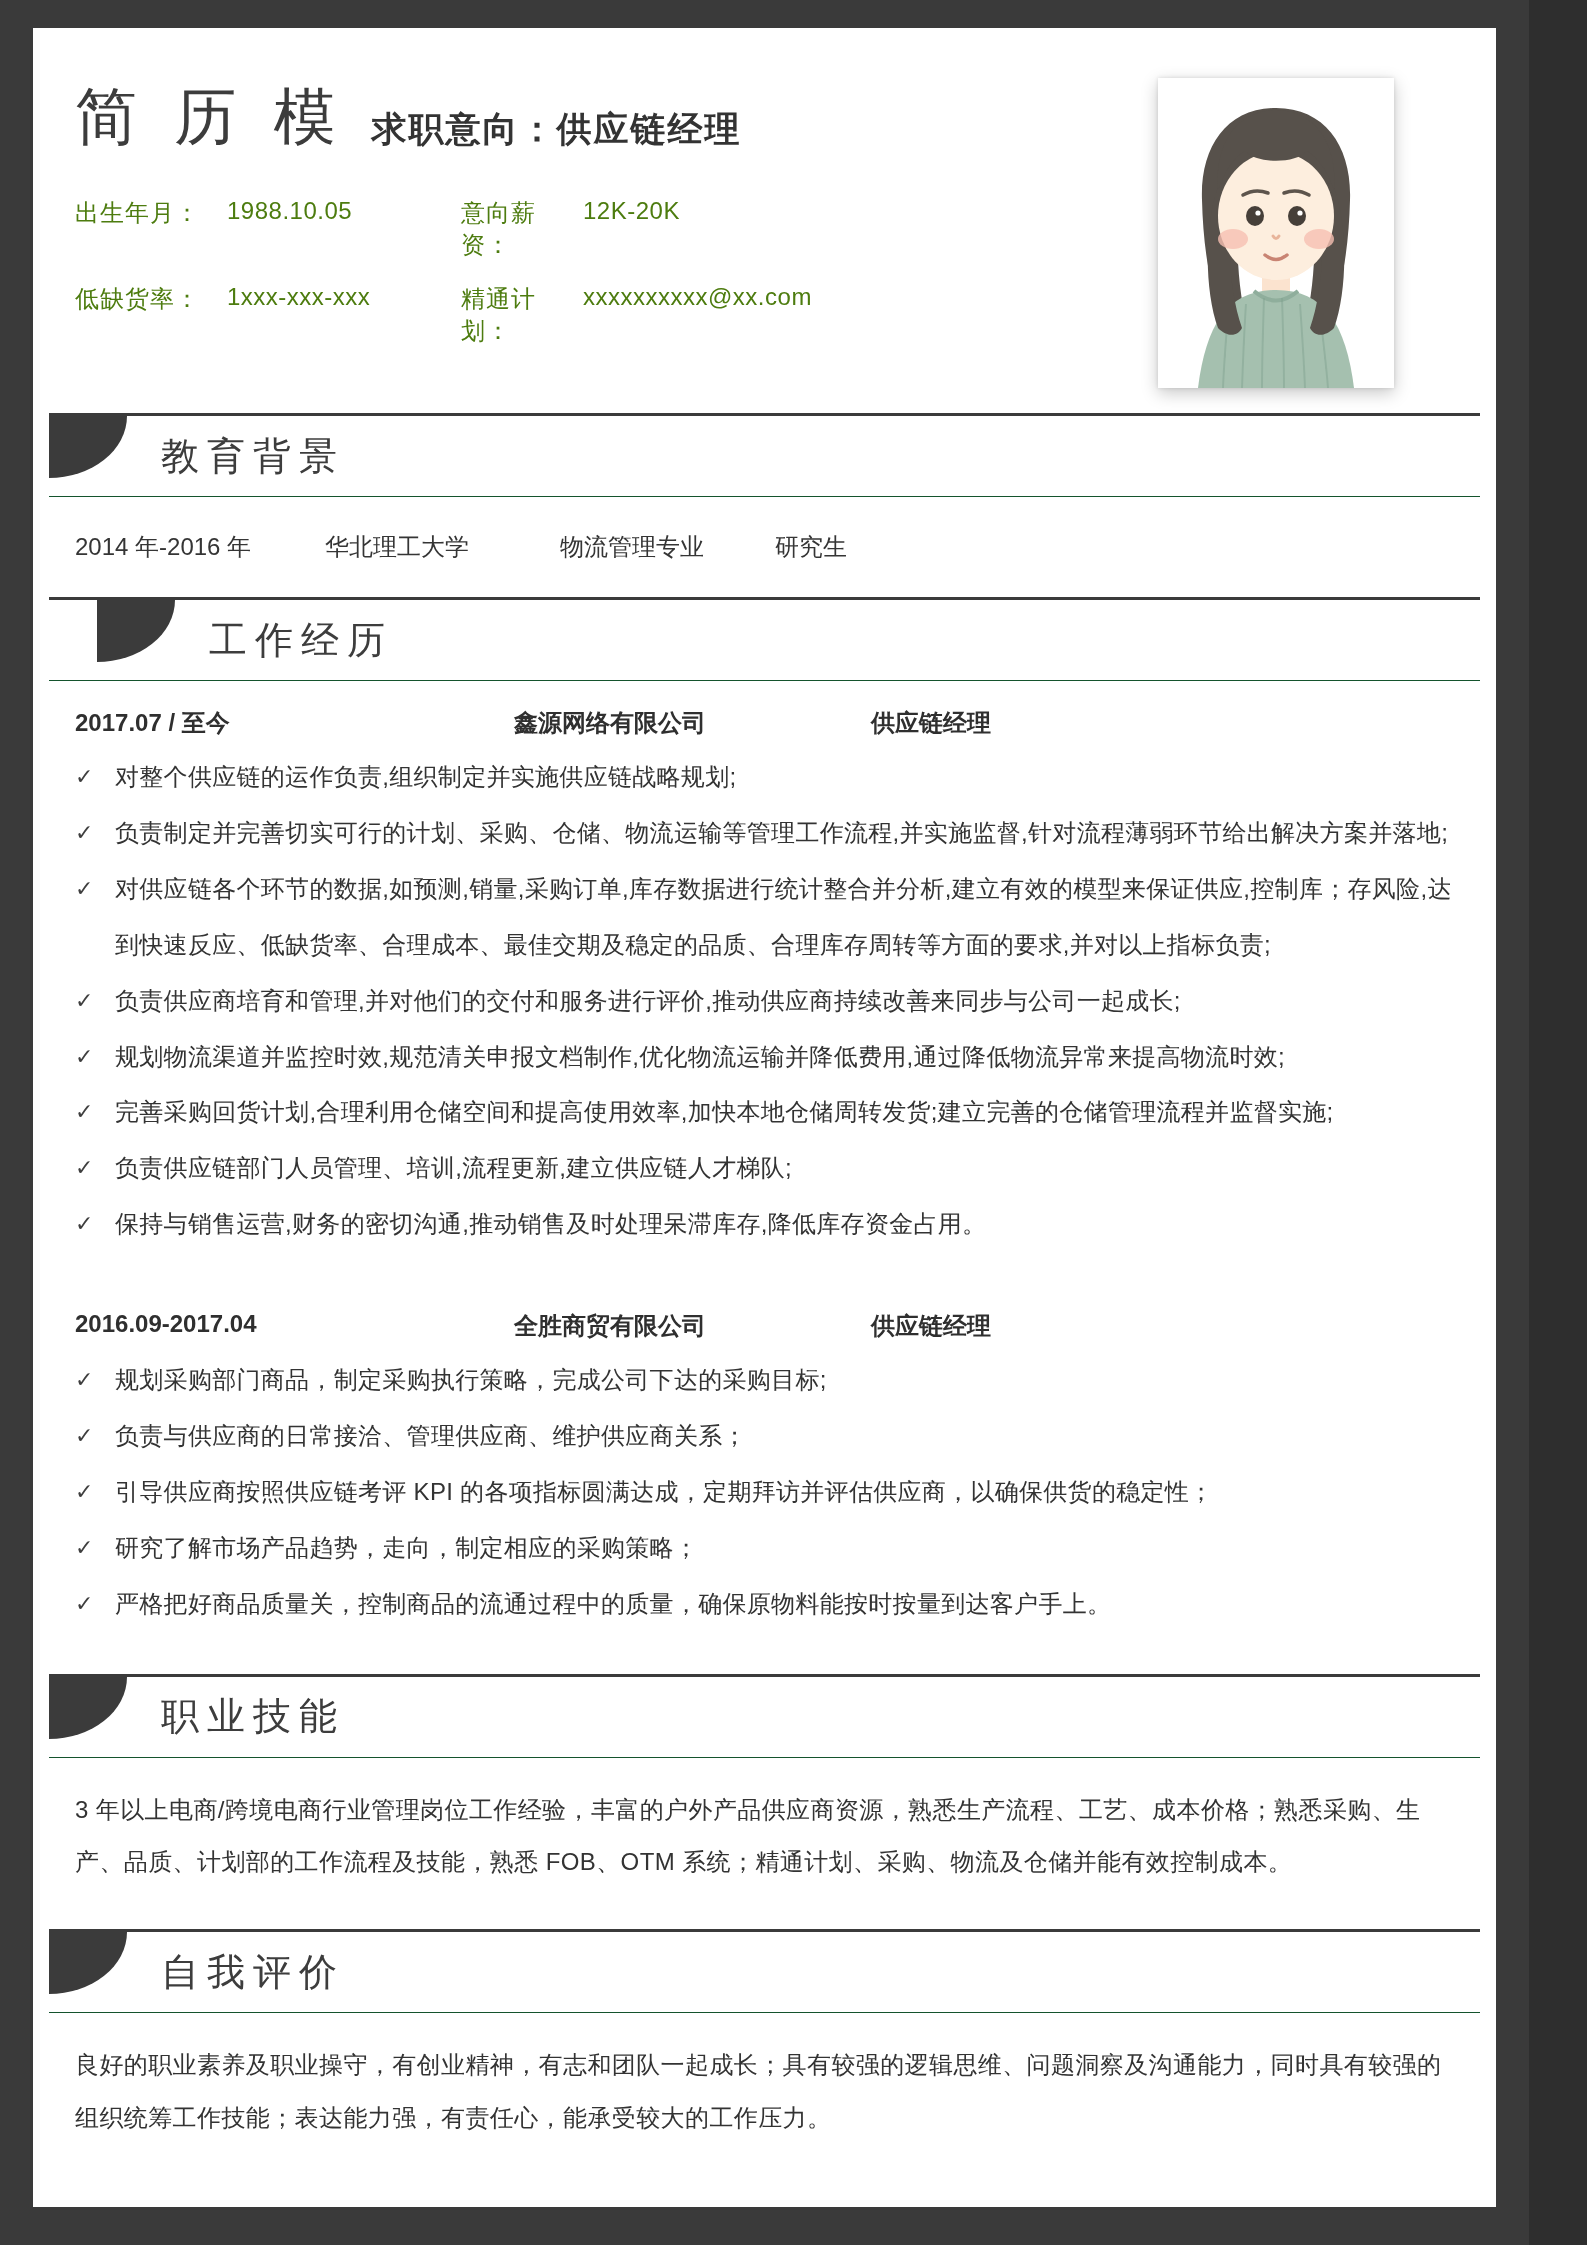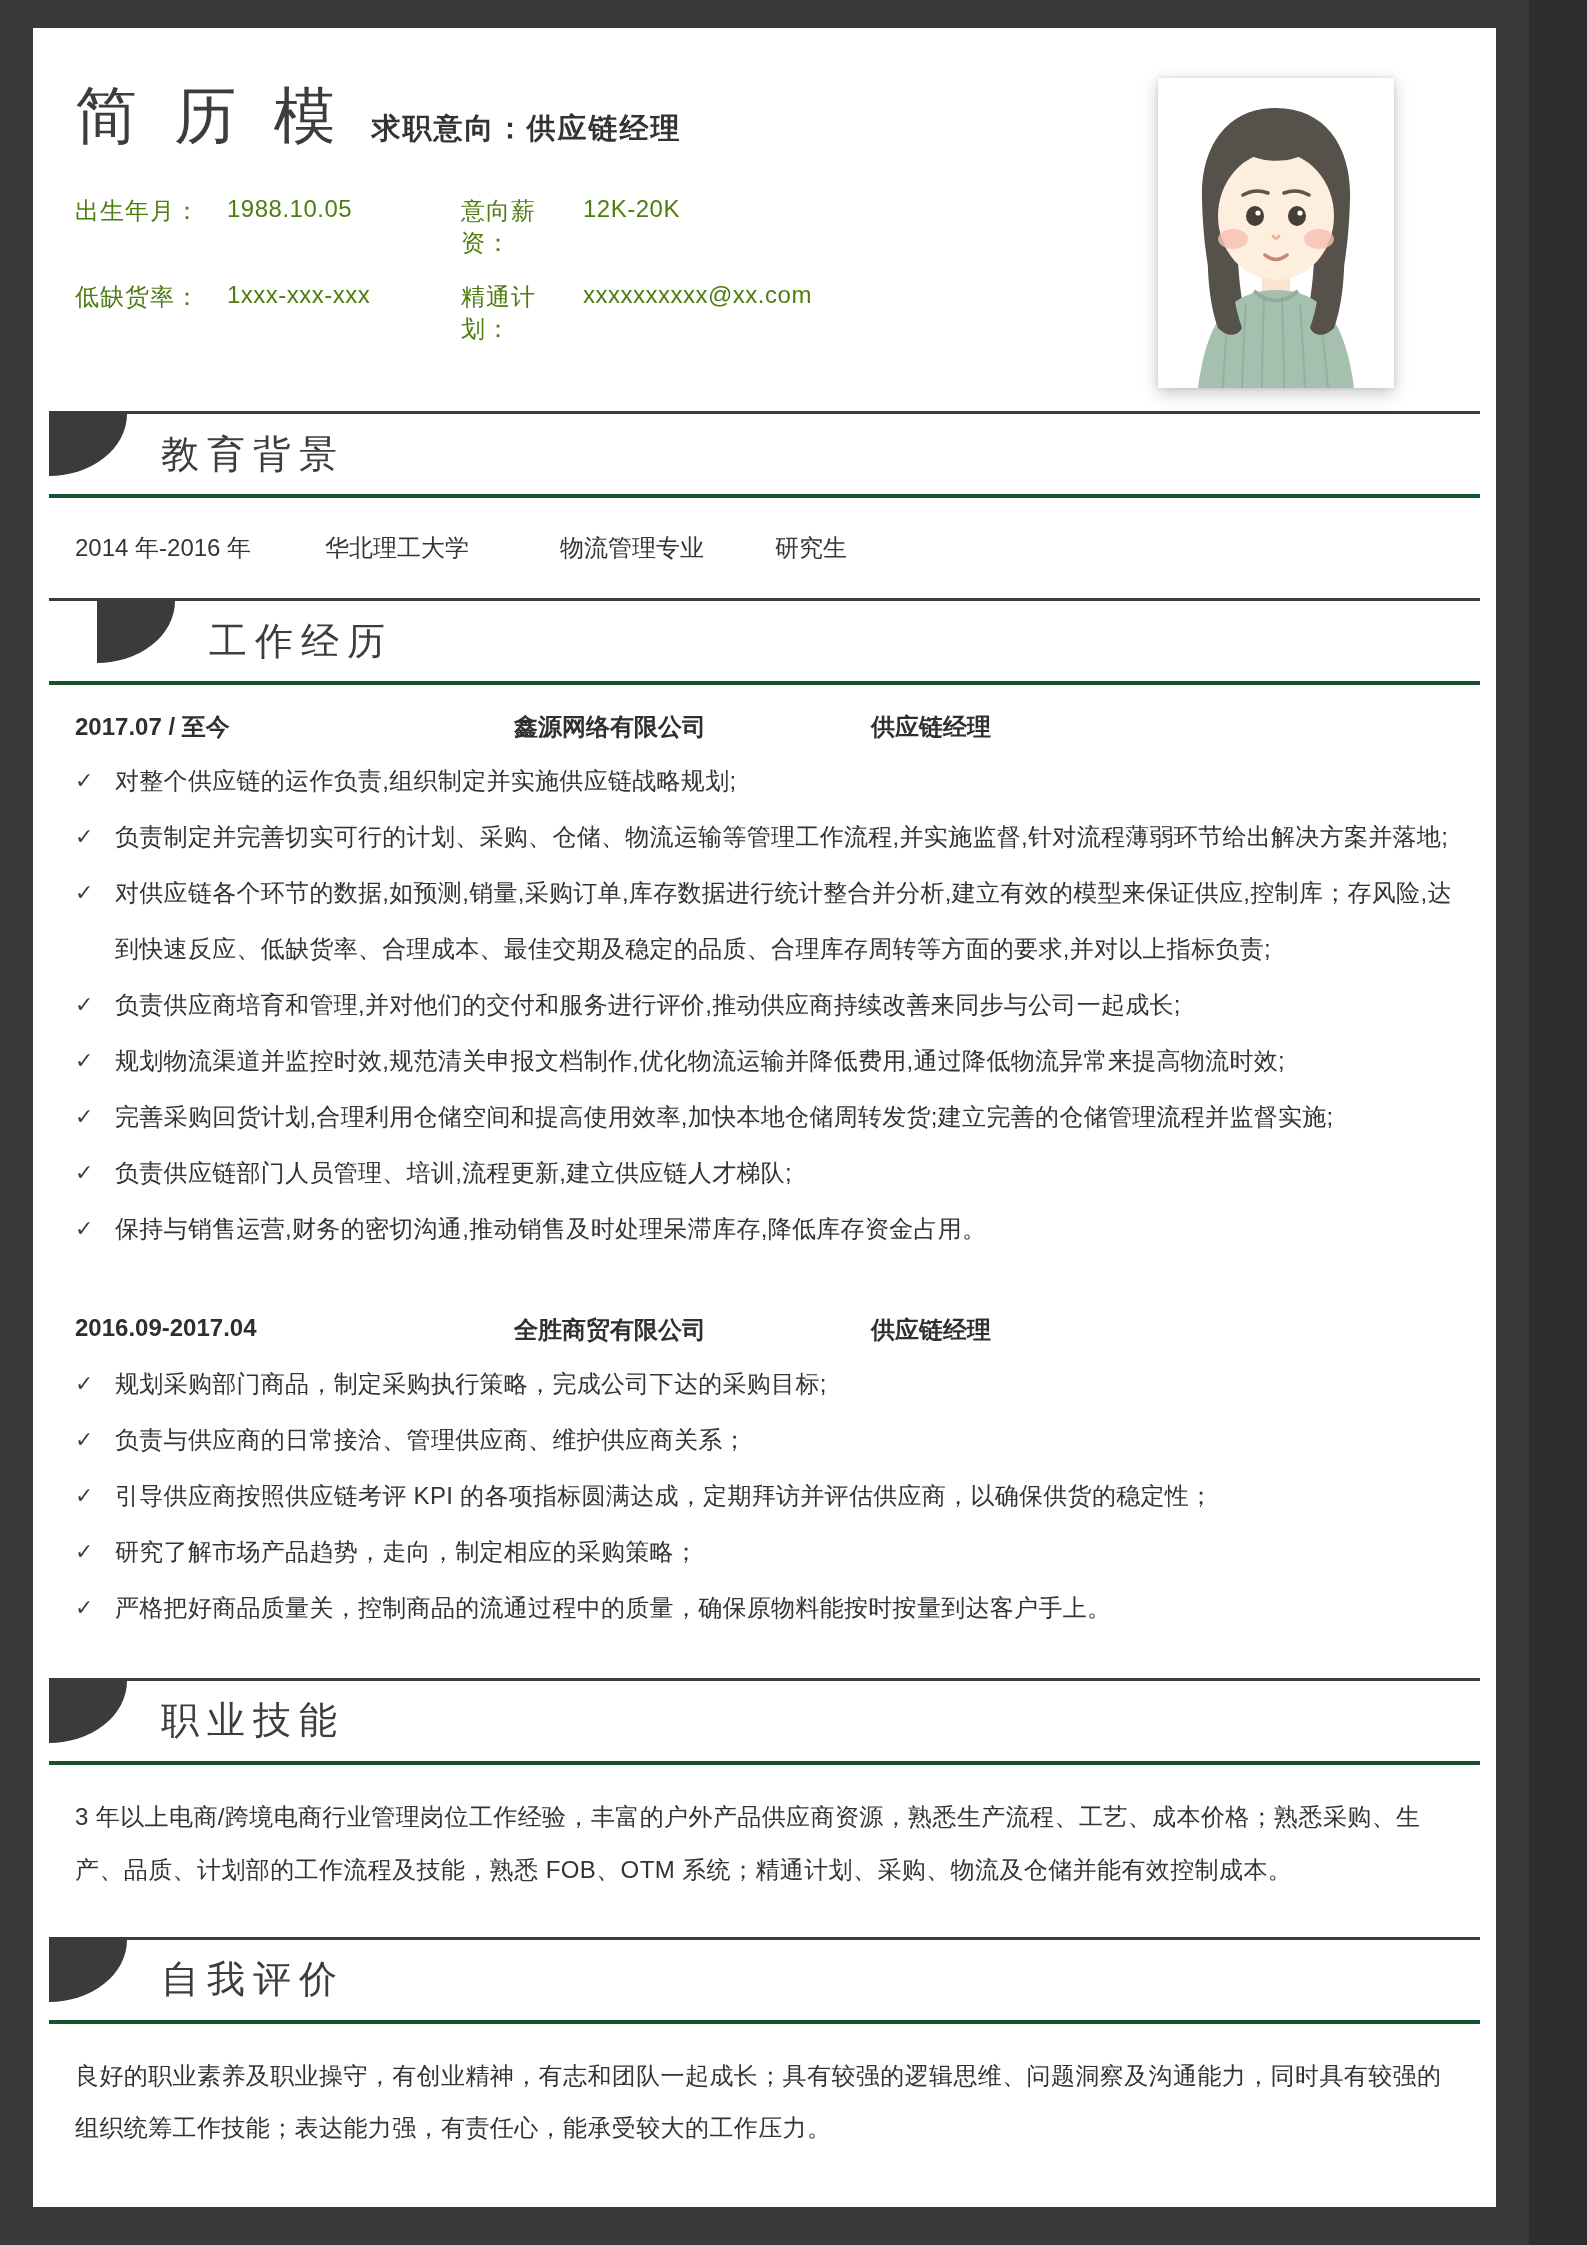--- a/index.html
+++ b/index.html
@@ -8,35 +8,35 @@
     width:1529px;height:2245px;box-sizing:border-box;background:#fff;
     border-top:28px solid #3a3a3a;border-right:33px solid #3a3a3a;
     border-bottom:38px solid #3a3a3a;border-left:33px solid #3a3a3a;
     position:relative;overflow:hidden;
   }
   .page{padding:0 42px;color:#3f3f3f;}
 
   
   .head{padding-top:52px;display:flex;align-items:center;}
   .main-title{font-size:62px;font-weight:400;color:#3c3c3c;letter-spacing:10px;line-height:1.15;margin:0;white-space:nowrap;}
-  .intent{margin-left:26px;margin-top:26px;font-size:29px;font-weight:600;color:#333;letter-spacing:2px;}
+  .intent{margin-left:26px;margin-top:26px;font-size:35px;font-weight:600;color:#333;letter-spacing:2px;}
   .photo-card{
     position:absolute;top:50px;right:102px;width:236px;height:310px;background:#fff;
     box-shadow:0 5px 16px rgba(0,0,0,.22),0 0 4px rgba(0,0,0,.12);
   }
   .photo-card svg{display:block;width:100%;height:100%;}
 
   .contact{margin-top:44px;display:grid;grid-template-columns:152px 234px 122px auto;row-gap:22px;font-size:24px;color:#4d7c0f;max-width:1050px;}
   .contact .lab{letter-spacing:1px;}
   .contact .val{letter-spacing:.5px;}
 
   
   .sec-head{
     margin:4px -26px;background:#fff;display:flex;align-items:center;
-    border-top:3px solid #3b3b3b;border-bottom:4px solid #14532d;height:80px;
+    border-top:3px solid #3b3b3b;border-bottom:1px solid #14532d;height:80px;
   }
   .corner{align-self:flex-start;width:78px;height:62px;background:#3b3b3b;border-bottom-right-radius:100% 100%;flex:0 0 auto;}
   .sec-title{margin:0 0 0 34px;font-size:38px;font-weight:400;color:#3d3d3d;letter-spacing:8px;}
 
   
   .edu-head{margin-top:66px;}
   .edu-row{margin-top:34px;display:grid;grid-template-columns:250px 235px 215px 1fr;font-size:24px;color:#353535;}
 
   
   .work-head{margin-top:34px;padding-left:48px;}

